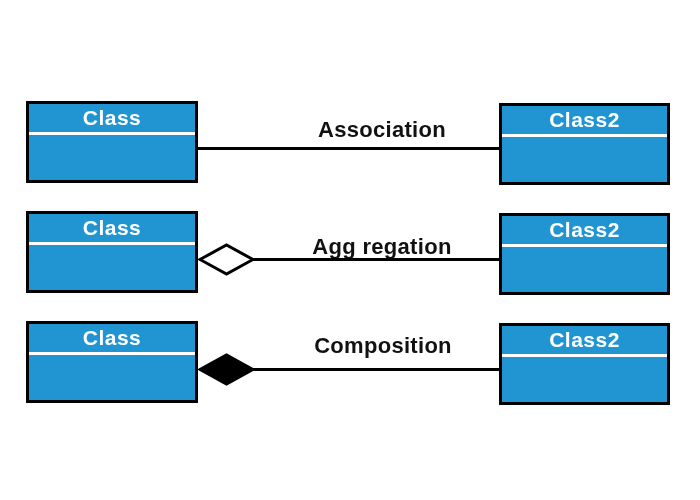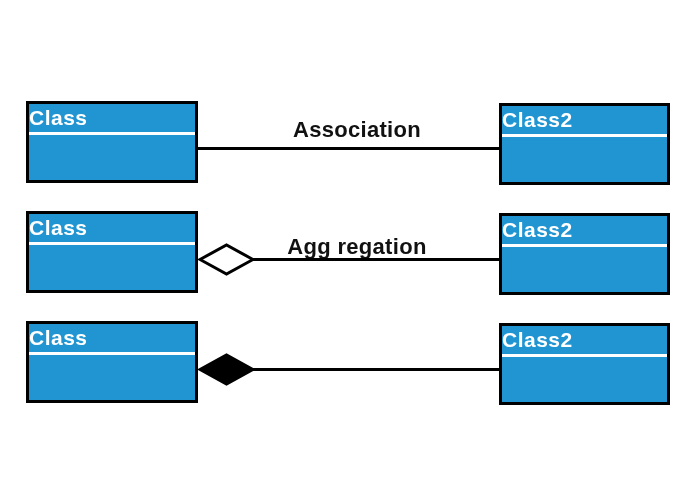--- a/index.html
+++ b/index.html
@@ -19,21 +19,21 @@
     position: absolute;
     width: 172px;
     height: 82px;
     background: #2095d2;
     border: 3px solid #000000;
     box-sizing: border-box;
   }
   .class-title {
     height: 28px;
     line-height: 28px;
-    text-align: left;
+    text-align: center;
     color: #ffffff;
     font-size: 21px;
     font-weight: 600;
     letter-spacing: 0.5px;
     border-bottom: 3px solid #ffffff;
   }
   .class-body {
     height: 45px;
   }
   .connector-line {
@@ -42,20 +42,21 @@
     background: #000000;
   }
   .relationship-label {
     position: absolute;
     transform: translateX(-50%);
     color: #111111;
     font-size: 22px;
     font-weight: 600;
     letter-spacing: 0.3px;
     white-space: nowrap;
+    margin-left: 25px;
   }
   .diamond {
     position: absolute;
     width: 57px;
     height: 33px;
   }
 </style>
 </head>
 <body>
 
@@ -83,20 +84,21 @@
   <div class="connector-line" style="left:252px; top:258px; width:248px;"></div>
   <div class="class-box" style="left:499px; top:213px; width:171px;">
     <div class="class-title">Class2</div>
     <div class="class-body"></div>
   </div>
 
   <div class="class-box" style="left:26px; top:321px;">
     <div class="class-title">Class</div>
     <div class="class-body"></div>
   </div>
+  <div class="relationship-label" style="left:358px; top:333px;">Composition</div>
   <svg class="diamond" style="left:198px; top:353px;" viewBox="0 0 57 33">
     <polygon points="2,16.5 28.5,2 55,16.5 28.5,31" fill="#000000" stroke="#000000" stroke-width="3"></polygon>
   </svg>
   <div class="connector-line" style="left:252px; top:368px; width:248px;"></div>
   <div class="class-box" style="left:499px; top:323px; width:171px;">
     <div class="class-title">Class2</div>
     <div class="class-body"></div>
   </div>
 
 </div>

